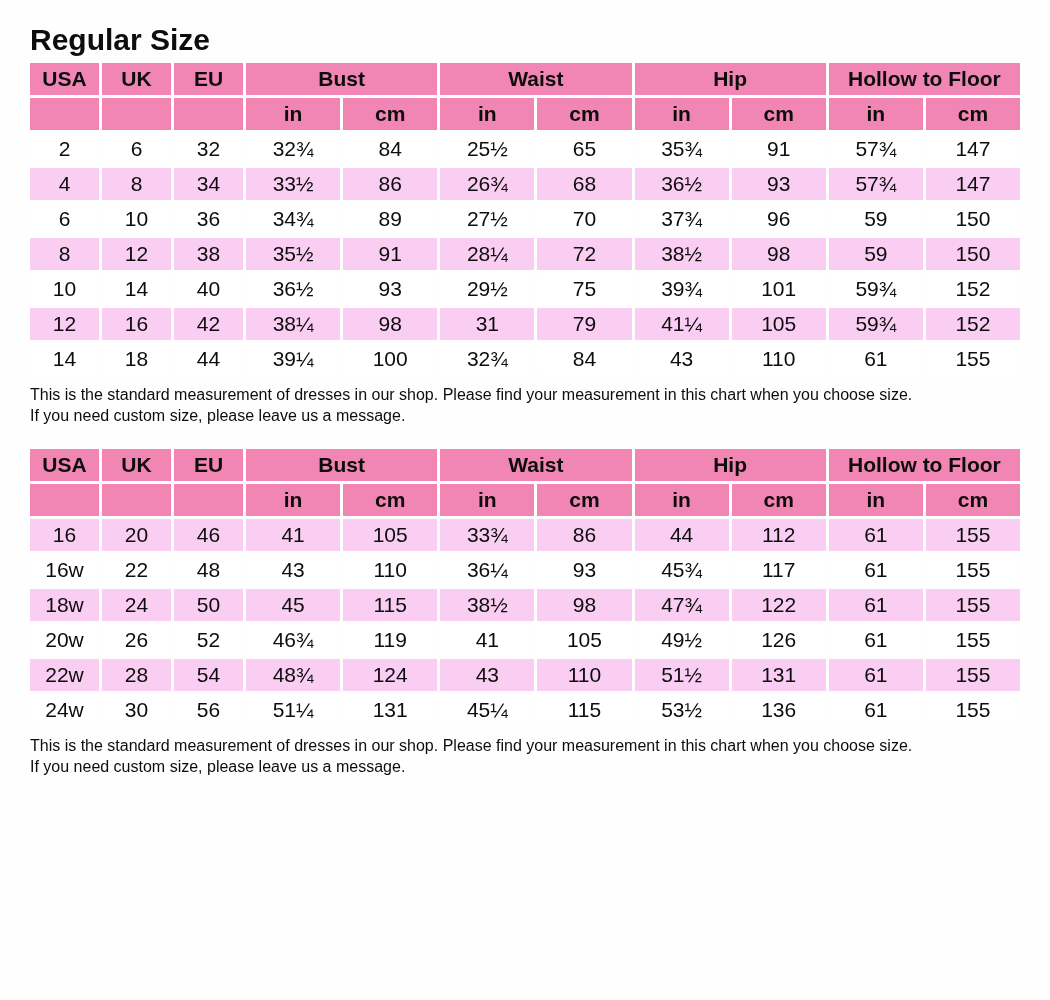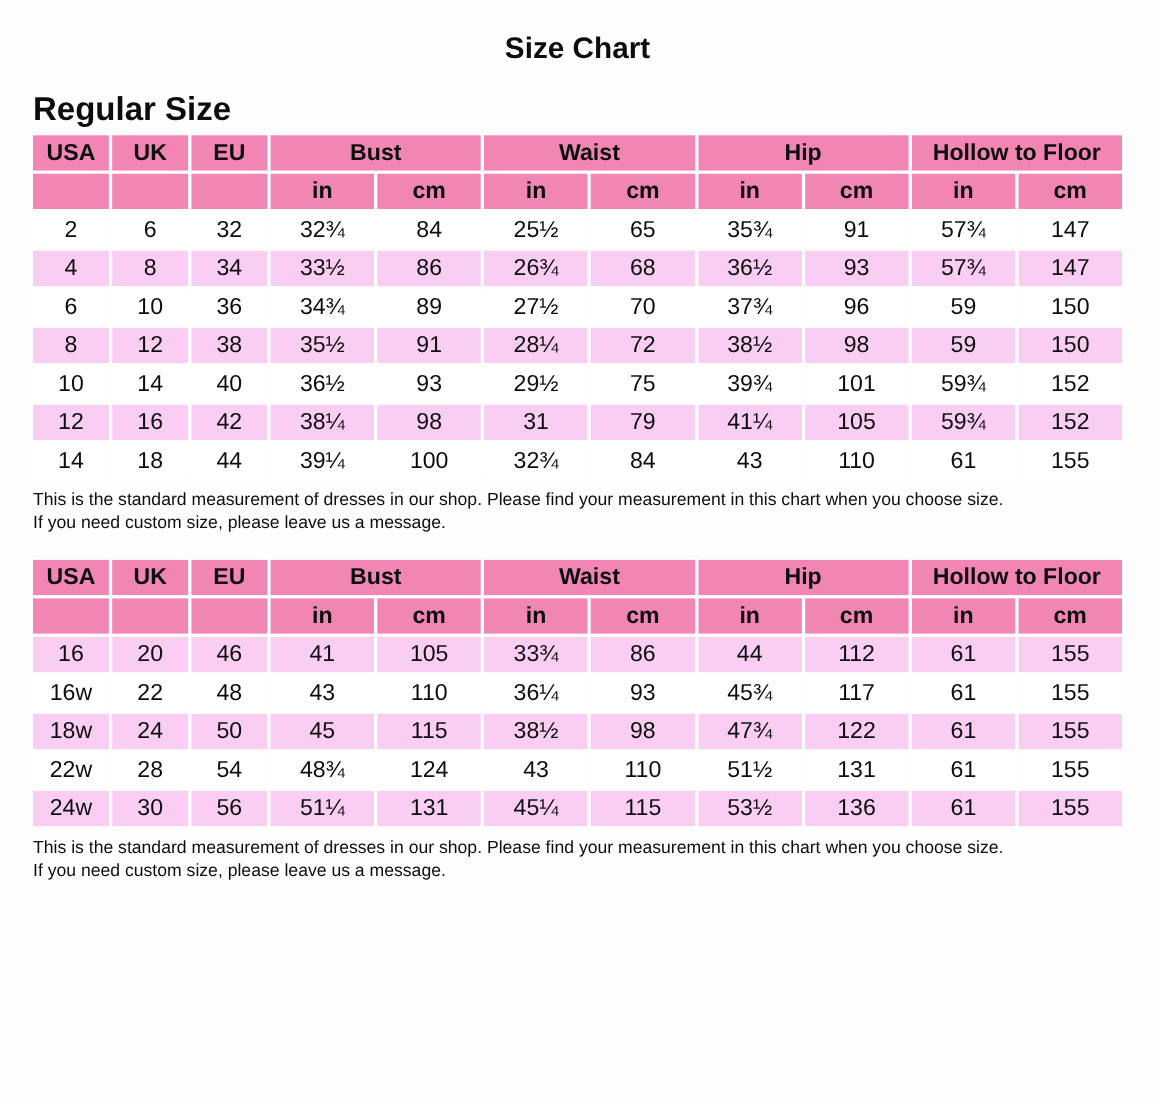--- a/index.html
+++ b/index.html
@@ -64,21 +64,20 @@
     line-height: 21px;
   }
   section.size-section { margin: 0; }
   section.size-section + section.size-section { margin-top: 20px; }
 </style>
 </head>
 <body>
 
 <div class="page">
 
-  <h1 class="title">Size Chart</h1>
 
   <section class="size-section">
     <h2 class="section-heading">Regular Size</h2>
     <table class="size-table stripe-a">
         <colgroup>
           <col class="narrow">
           <col class="narrow">
           <col class="narrow">
           <col>
           <col>
@@ -286,20 +285,33 @@
             <td>45</td>
             <td>115</td>
             <td>38½</td>
             <td>98</td>
             <td>47¾</td>
             <td>122</td>
             <td>61</td>
             <td>155</td>
           </tr>
           <tr>
+            <td>20w</td>
+            <td>26</td>
+            <td>52</td>
+            <td>46¾</td>
+            <td>119</td>
+            <td>41</td>
+            <td>105</td>
+            <td>49½</td>
+            <td>126</td>
+            <td>61</td>
+            <td>155</td>
+          </tr>
+          <tr>
             <td>22w</td>
             <td>28</td>
             <td>54</td>
             <td>48¾</td>
             <td>124</td>
             <td>43</td>
             <td>110</td>
             <td>51½</td>
             <td>131</td>
             <td>61</td>

